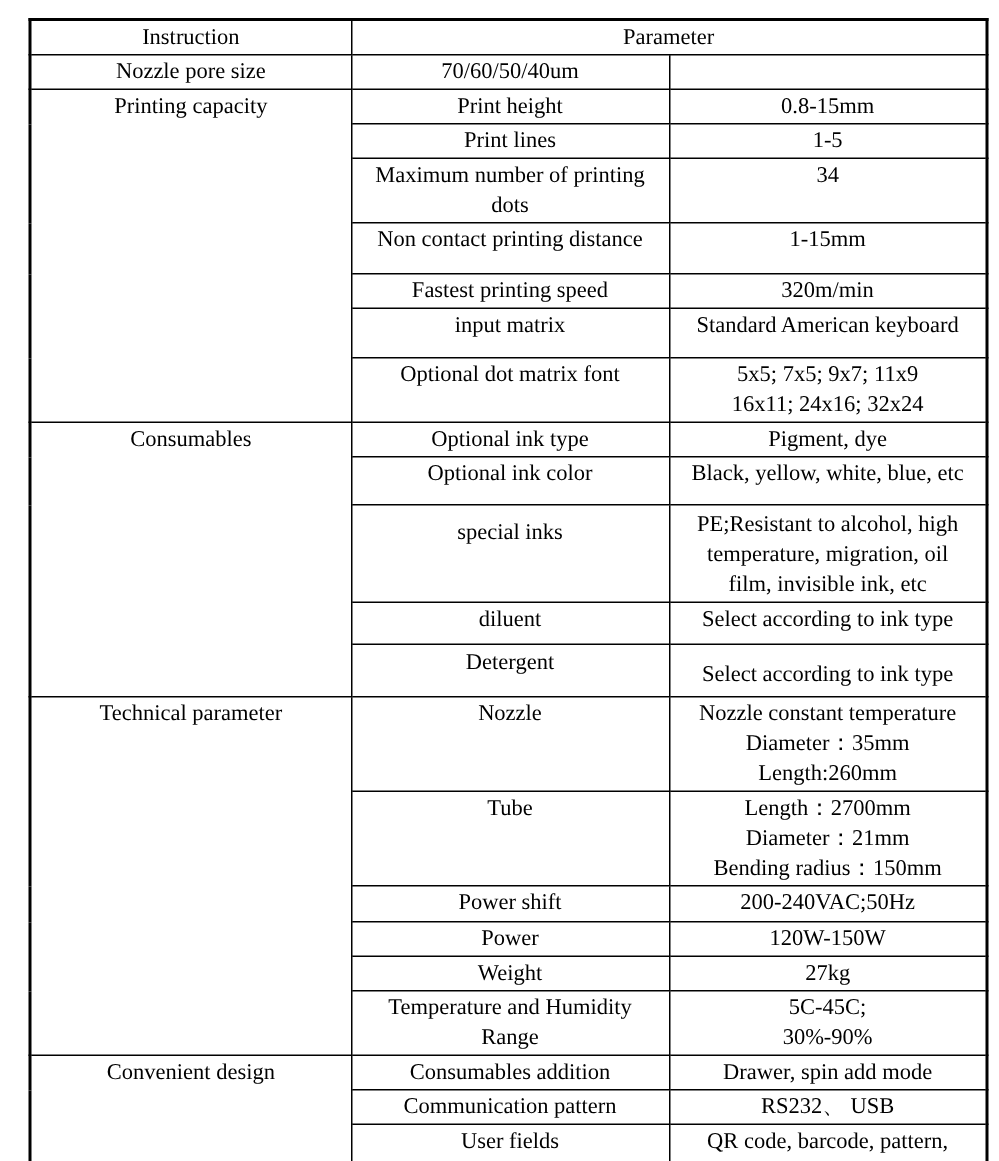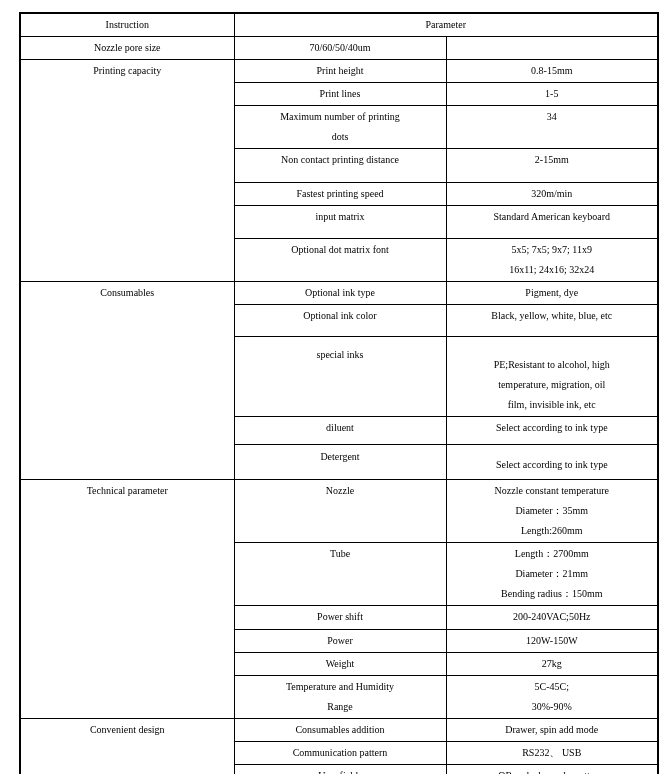--- a/index.html
+++ b/index.html
@@ -14,21 +14,21 @@
   table.spec {
     border-collapse: collapse;
     table-layout: fixed;
     width: 638px;
     margin: 12px 0 0 19px;
     border: 2px solid #000000;
   }
   table.spec td, table.spec th {
     border: 1px solid #000000;
     font-weight: normal;
-    font-size: 10px;
+    font-size: 15px;
     line-height: 20px;
     text-align: center;
     vertical-align: top;
     padding: 1px 2px;
     white-space: pre;
     overflow: hidden;
   }
 </style>
 </head>
 <body>
@@ -61,21 +61,21 @@
     <td>Print lines</td>
     <td>1-5</td>
   </tr>
   <tr style="height:38px">
     <td>Maximum number of printing
 dots</td>
     <td>34</td>
   </tr>
   <tr style="height:34px">
     <td>Non contact printing distance</td>
-    <td>2-15mm</td>
+    <td>1-15mm</td>
   </tr>
   <tr style="height:20px">
     <td>Fastest printing speed</td>
     <td>320m/min</td>
   </tr>
   <tr style="height:33px">
     <td>input matrix</td>
     <td>Standard American keyboard</td>
   </tr>
   <tr style="height:40px">
@@ -88,21 +88,21 @@
     <td rowspan="5">Consumables</td>
     <td>Optional ink type</td>
     <td>Pigment, dye</td>
   </tr>
   <tr style="height:32px">
     <td>Optional ink color</td>
     <td>Black, yellow, white, blue, etc</td>
   </tr>
   <tr style="height:65px">
     <td style="padding-top:8px">special inks</td>
-    <td style="padding-top:18px">PE;Resistant to alcohol, high
+    <td style="padding-top:3px">PE;Resistant to alcohol, high
 temperature, migration, oil
 film, invisible ink, etc</td>
   </tr>
   <tr style="height:28px">
     <td>diluent</td>
     <td>Select according to ink type</td>
   </tr>
   <tr style="height:35px">
     <td style="padding-top:2px">Detergent</td>
     <td style="padding-top:10px">Select according to ink type</td>

